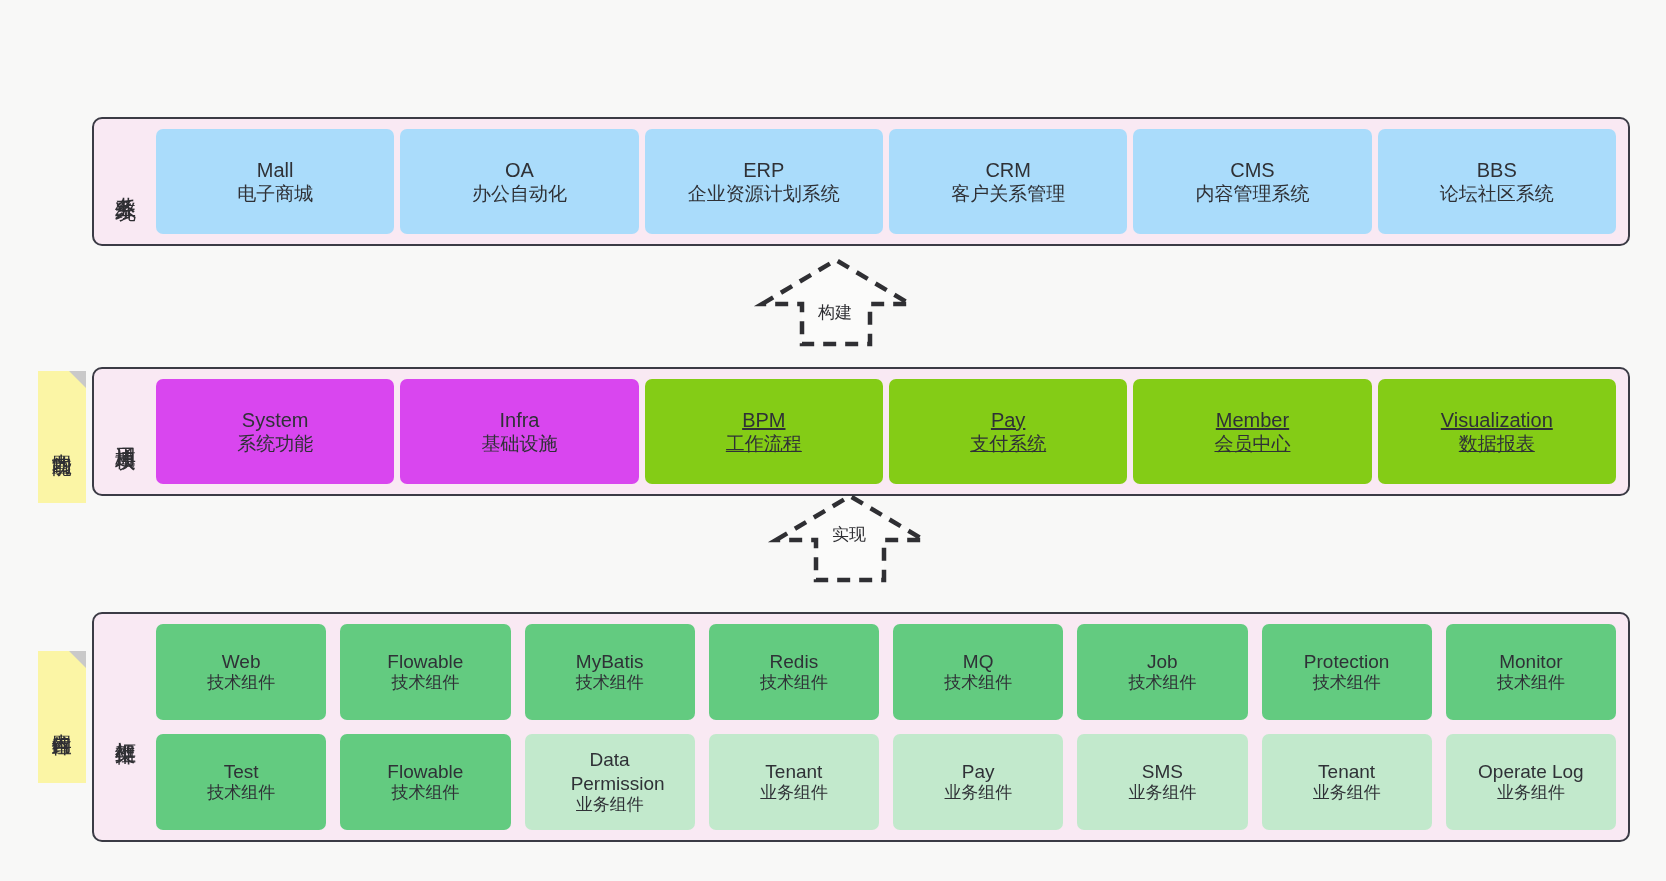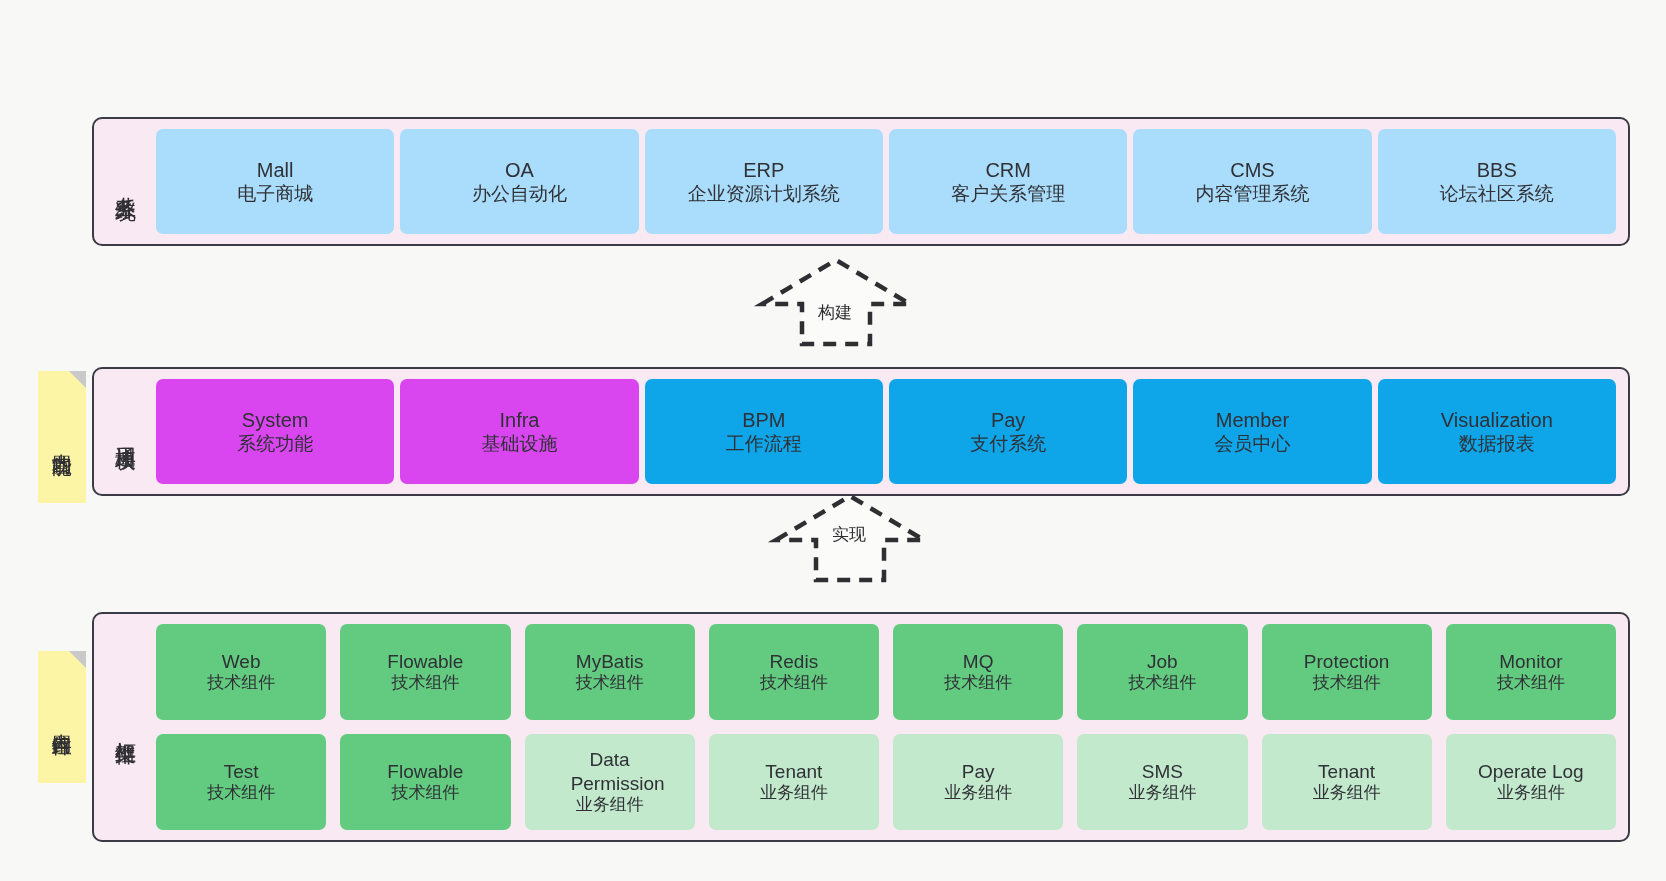--- a/index.html
+++ b/index.html
@@ -62,21 +62,21 @@
     box-sizing:border-box;
     padding:4px 6px;
   }
   .card .en{font-size:20px;}
   .card .cn{font-size:19px;}
   .card.small .en{font-size:19px;}
   .card.small .cn{font-size:17px;}
 
   .c-blue{background:#aadcfb;}
   .c-red{background:#d946ef;}
-  .c-pink{background:#0ea5e9;}
+  .c-pink{background:#84cc16;text-decoration:underline;}
   .c-green{background:#63cb80;}
   .c-greenlight{background:#c2e9cc;}
 
   
   #layer-business{left:92px;top:117px;width:1538px;height:129px;}
   #layer-modules{left:92px;top:367px;width:1538px;height:129px;}
   #layer-framework{left:92px;top:612px;width:1538px;height:230px;}
 
   
   .note{

